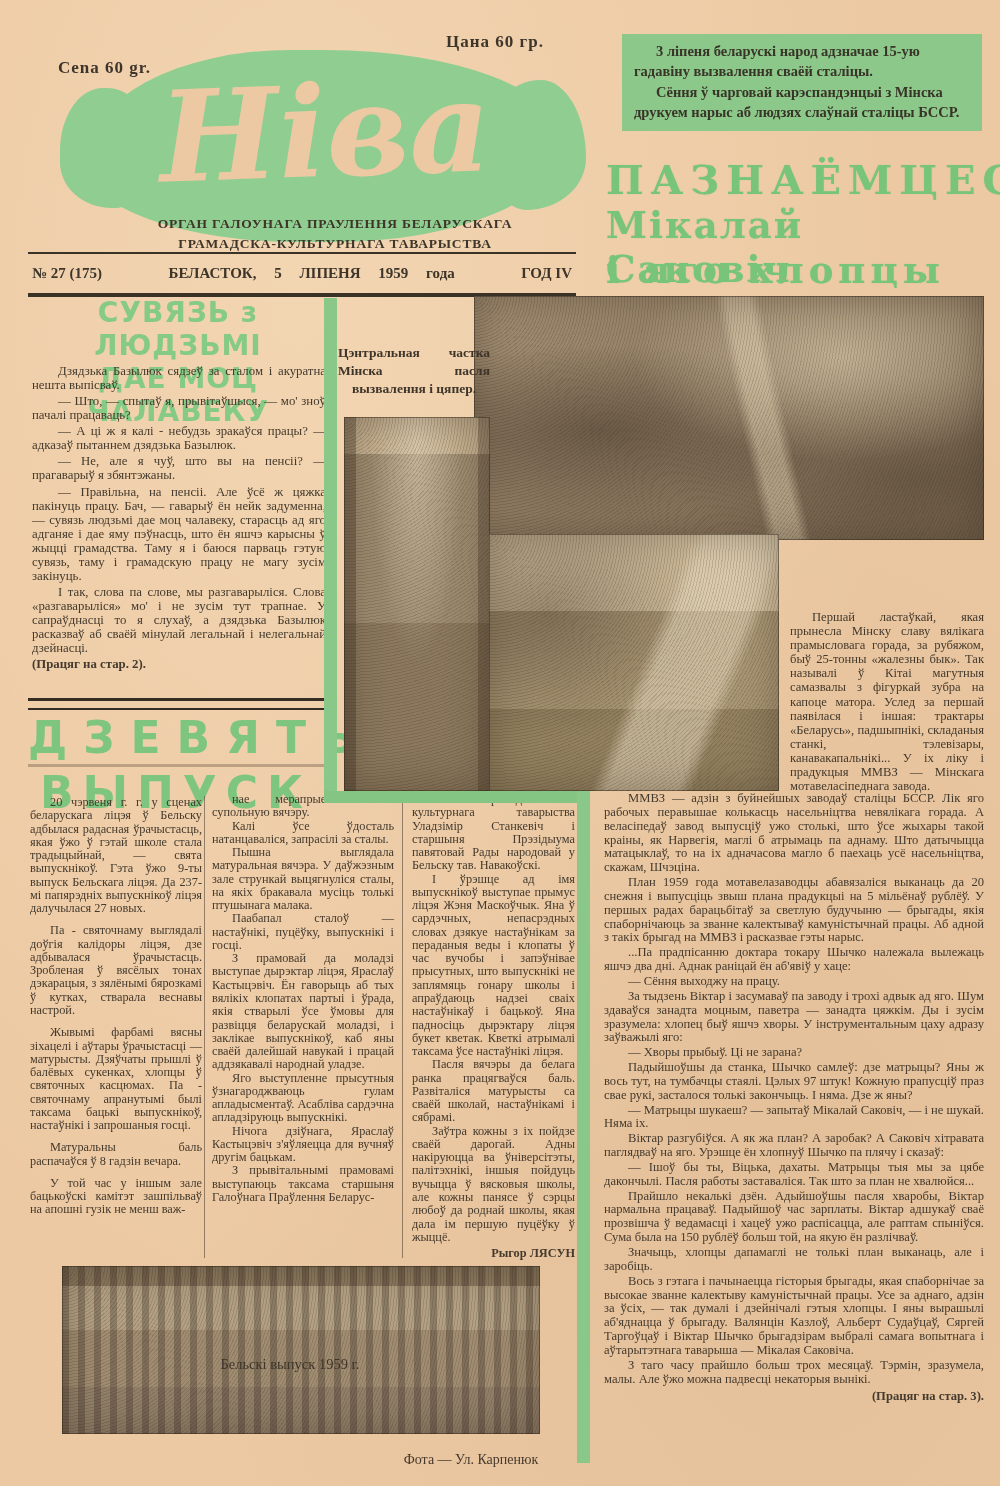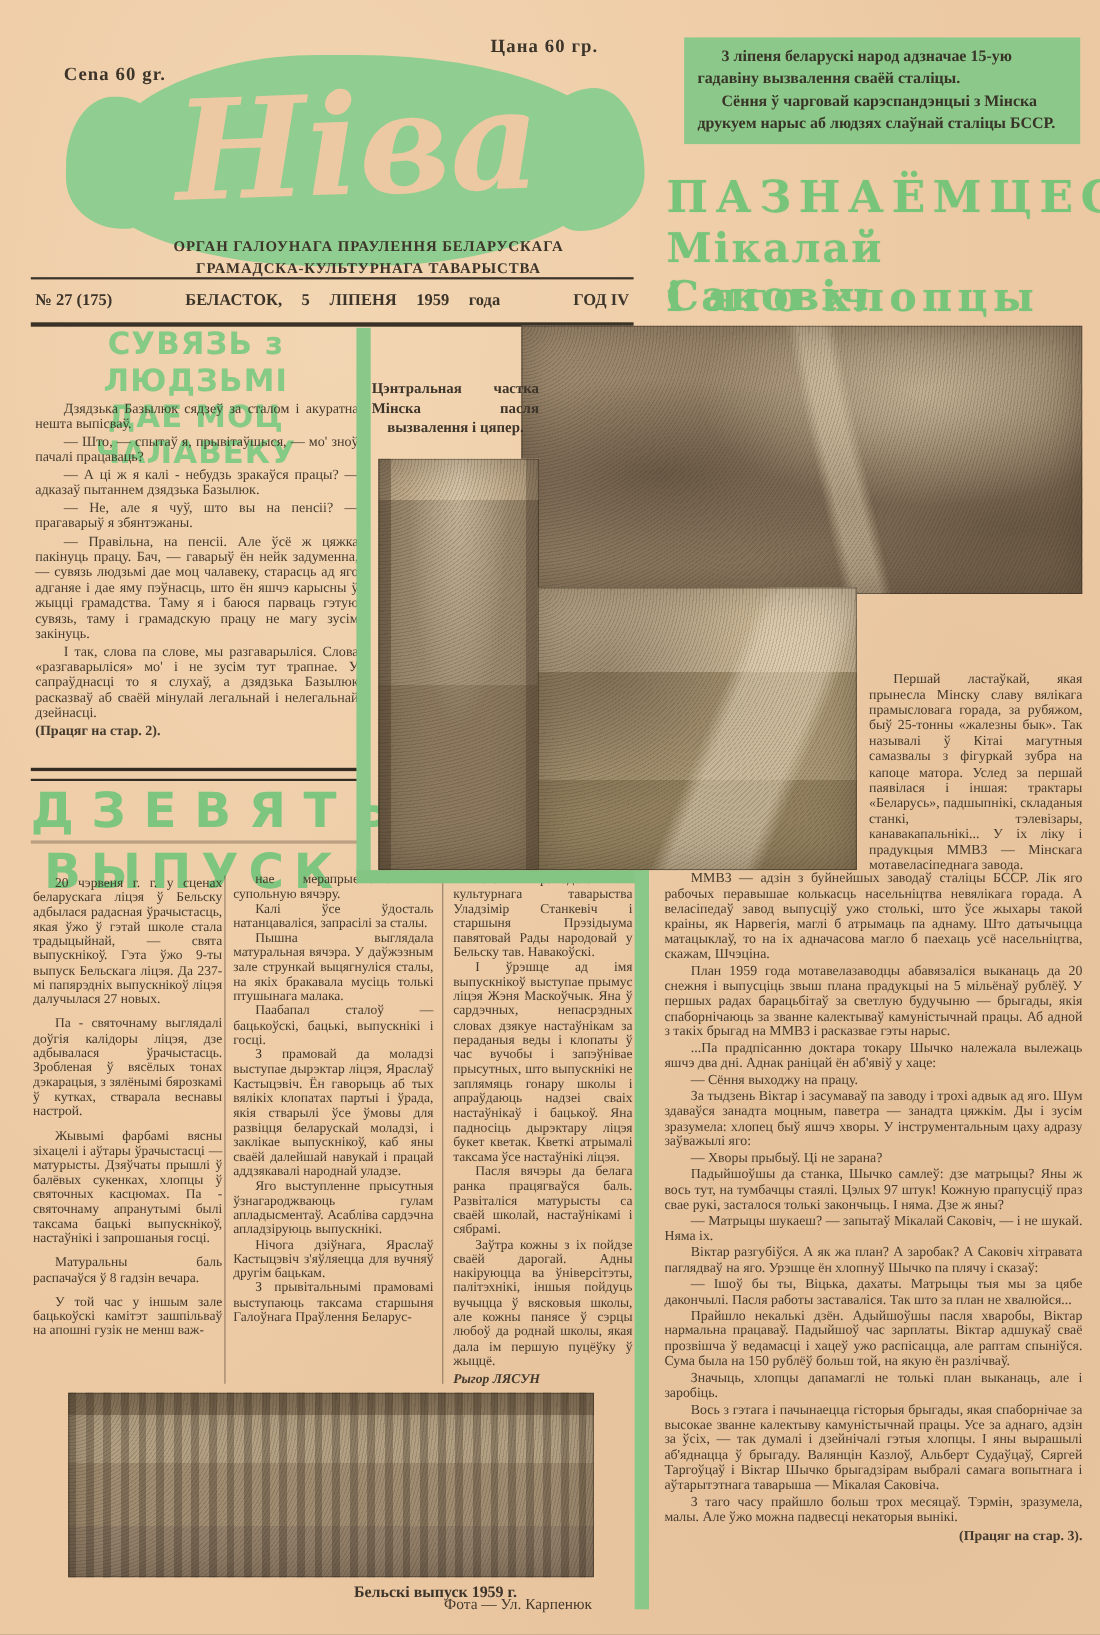--- a/index.html
+++ b/index.html
@@ -50,21 +50,21 @@
                 font-family:"DejaVu Sans",sans-serif;font-weight:bold;}
   .vypusk-line1{font-size:44px;letter-spacing:16px;}
   .vypusk-line2{font-size:44px;letter-spacing:9px;margin-top:4px;}
   .artifact-line{left:28px;top:764px;width:300px;height:3px;background:rgba(55,42,30,.28);}
   .ncol{font-size:12.3px;line-height:1.08;text-align:justify;}
   .ncol p{margin:0;text-indent:20px;}
   .ncol p.gap{margin-top:9px;}
   .col1{left:30px;top:796px;width:172px;}
   .col2{left:212px;top:793px;width:182px;}
   .col3{left:412px;top:793px;width:163px;}
-  .byline{font-weight:bold;text-align:left;text-indent:0 !important;margin-top:3px !important;font-style:italic;}
+  .byline{font-weight:bold;text-align:right;text-indent:0 !important;margin-top:3px !important;}
   .vdiv{width:1px;background:rgba(58,46,34,.5);}
   .vdiv1{left:204px;top:796px;height:462px;}
   .vdiv2{left:402px;top:796px;height:462px;}
   
   .green-v-left{left:324px;top:298px;width:13px;height:497px;background:#8ac88a;}
   .green-h-bar{left:324px;top:791px;width:266px;height:12px;background:#84c584;}
   .green-v-right{left:577px;top:791px;width:13px;height:672px;background:#8ac88a;}
   
   .photo{box-shadow:inset 0 0 0 1px rgba(40,30,20,.45), inset 0 0 40px rgba(40,28,18,.35);}
   .photo::after{content:"";position:absolute;inset:0;
@@ -85,21 +85,21 @@
       background:
         linear-gradient(112deg,transparent 52%,rgba(228,214,186,.55) 56% 74%,transparent 78%),
         radial-gradient(ellipse at 20% 30%,rgba(50,38,26,.35),transparent 50%),
         linear-gradient(to bottom,#d0bd9c 0 30%,#a99674 30% 68%,#92805f 68%);}
   .photo-graduates{left:62px;top:1266px;width:478px;height:168px;
       background:
         repeating-linear-gradient(90deg,rgba(42,32,22,.28) 0 7px,transparent 7px 16px),
         linear-gradient(to bottom,#8c795f 0 12%,#b3a083 12% 38%,#a08c70 38% 72%,#93806a 72%);}
   .cap-minsk{left:338px;top:344px;width:152px;font-weight:bold;font-size:13.5px;line-height:1.32;
              text-align:justify;text-align-last:center;color:#3d342a;}
-  .cap-grad{left:110px;top:1440px;width:360px;text-align:right;font-weight:bold;font-size:14.5px;color:#3d342a;}
+  .cap-grad{left:110px;top:1356px;width:360px;text-align:center;font-weight:normal;font-size:14.5px;color:#3d342a;}
   .credit{left:386px;top:1452px;width:170px;text-align:center;font-size:14px;color:#46392c;}
   
   .intro-col{left:790px;top:610px;width:194px;font-size:12.6px;line-height:1.12;text-align:justify;}
   .intro-col p{margin:0;text-indent:22px;}
   .main-art{left:604px;top:792px;width:380px;font-size:12.6px;line-height:1.1;text-align:justify;}
   .main-art p{margin:0 0 1px 0;text-indent:24px;}
   .cont-right{font-weight:bold;text-align:right;text-indent:0 !important;margin-top:4px !important;}
 </style>
 </head>
 <body>
@@ -159,21 +159,21 @@
     <p>20 чэрвеня г. г. у сценах беларускага ліцэя ў Бельску адбылася радасная ўрачыстасць, якая ўжо ў гэтай школе стала традыцыйнай, — свята выпускнікоў. Гэта ўжо 9-ты выпуск Бельскага ліцэя. Да 237-мі папярэдніх выпускнікоў ліцэя далучылася 27 новых.</p>
     <p class="gap">Па - святочнаму выглядалі доўгія калідоры ліцэя, дзе адбывалася ўрачыстасць. Зробленая ў вясёлых тонах дэкарацыя, з зялёнымі бярозкамі ў кутках, стварала веснавы настрой.</p>
     <p class="gap">Жывымі фарбамі вясны зіхацелі і аўтары ўрачыстасці — матурысты. Дзяўчаты прышлі ў балёвых сукенках, хлопцы ў святочных касцюмах. Па - святочнаму апранутымі былі таксама бацькі выпускнікоў, настаўнікі і запрошаныя госці.</p>
     <p class="gap">Матуральны баль распачаўся ў 8 гадзін вечара.</p>
     <p class="gap">У той час у іншым зале бацькоўскі камітэт зашпільваў на апошні гузік не менш важ-</p>
   </div>
   <div class="abs ncol col2">
     <p>нае мерапрыемства — супольную вячэру.</p>
     <p>Калі ўсе ўдосталь натанцаваліся, запрасілі за сталы.</p>
     <p>Пышна выглядала матуральная вячэра. У даўжэзным зале стрункай выцягнуліся сталы, на якіх бракавала мусіць толькі птушынага малака.</p>
-    <p>Паабапал сталоў — бацькоўскі, бацькі, выпускнікі і госці.</p>
+    <p>Паабапал сталоў — настаўнікі, пуцёўку, выпускнікі і госці.</p>
     <p>З прамовай да моладзі выступае дырэктар ліцэя, Яраслаў Кастыцэвіч. Ён гаворыць аб тых вялікіх клопатах партыі і ўрада, якія стварылі ўсе ўмовы для развіцця беларускай моладзі, і заклікае выпускнікоў, каб яны сваёй далейшай навукай і працай аддзякавалі народнай уладзе.</p>
     <p>Яго выступленне прысутныя ўзнагароджваюць гулам апладысментаў. Асабліва сардэчна апладзіруюць выпускнікі.</p>
     <p>Нічога дзіўнага, Яраслаў Кастыцэвіч з'яўляецца для вучняў другім бацькам.</p>
     <p>З прывітальнымі прамовамі выступаюць таксама старшыня Галоўнага Праўлення Беларус-</p>
   </div>
   <div class="abs ncol col3">
     <p>кага грамадска - культурнага таварыства Уладзімір Станкевіч і старшыня Прэзідыума павятовай Рады народовай у Бельску тав. Навакоўскі.</p>
     <p>І ўрэшце ад імя выпускнікоў выступае прымус ліцэя Жэня Маскоўчык. Яна ў сардэчных, непасрэдных словах дзякуе настаўнікам за пераданыя веды і клопаты ў час вучобы і запэўнівае прысутных, што выпускнікі не заплямяць гонару школы і апраўдаюць надзеі сваіх настаўнікаў і бацькоў. Яна падносіць дырэктару ліцэя букет кветак. Кветкі атрымалі таксама ўсе настаўнікі ліцэя.</p>
     <p>Пасля вячэры да белага ранка працягваўся баль. Развіталіся матурысты са сваёй школай, настаўнікамі і сябрамі.</p>
     <p>Заўтра кожны з іх пойдзе сваёй дарогай. Адны накіруюцца ва ўніверсітэты, палітэхнікі, іншыя пойдуць вучыцца ў вясковыя школы, але кожны панясе ў сэрцы любоў да роднай школы, якая дала ім першую пуцёўку ў жыццё.</p>

